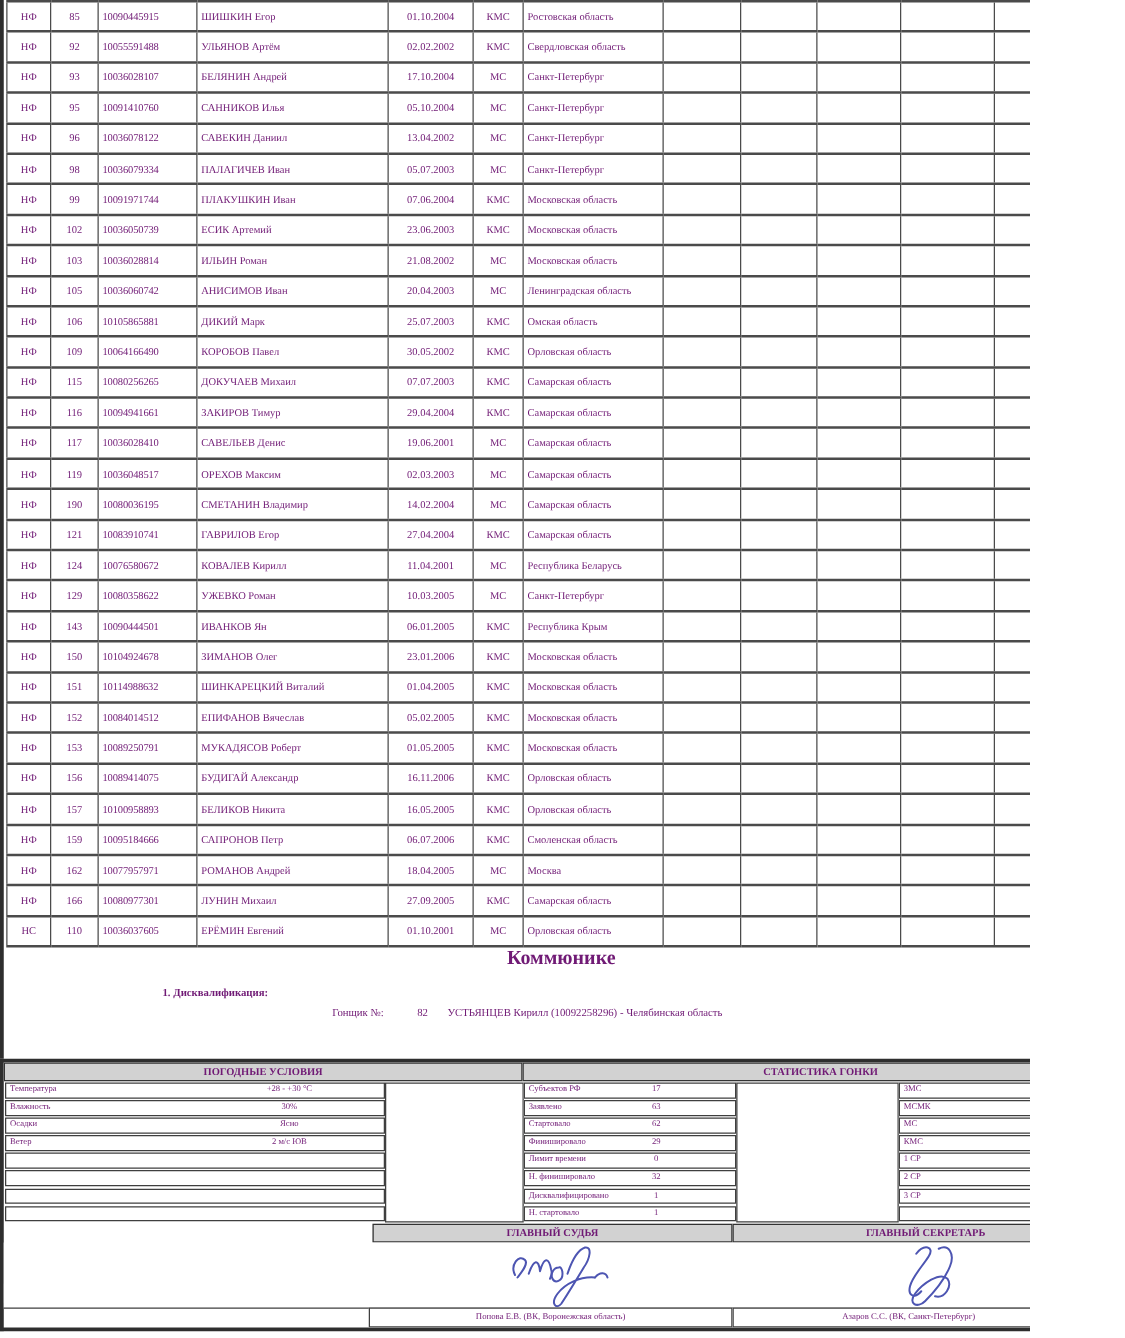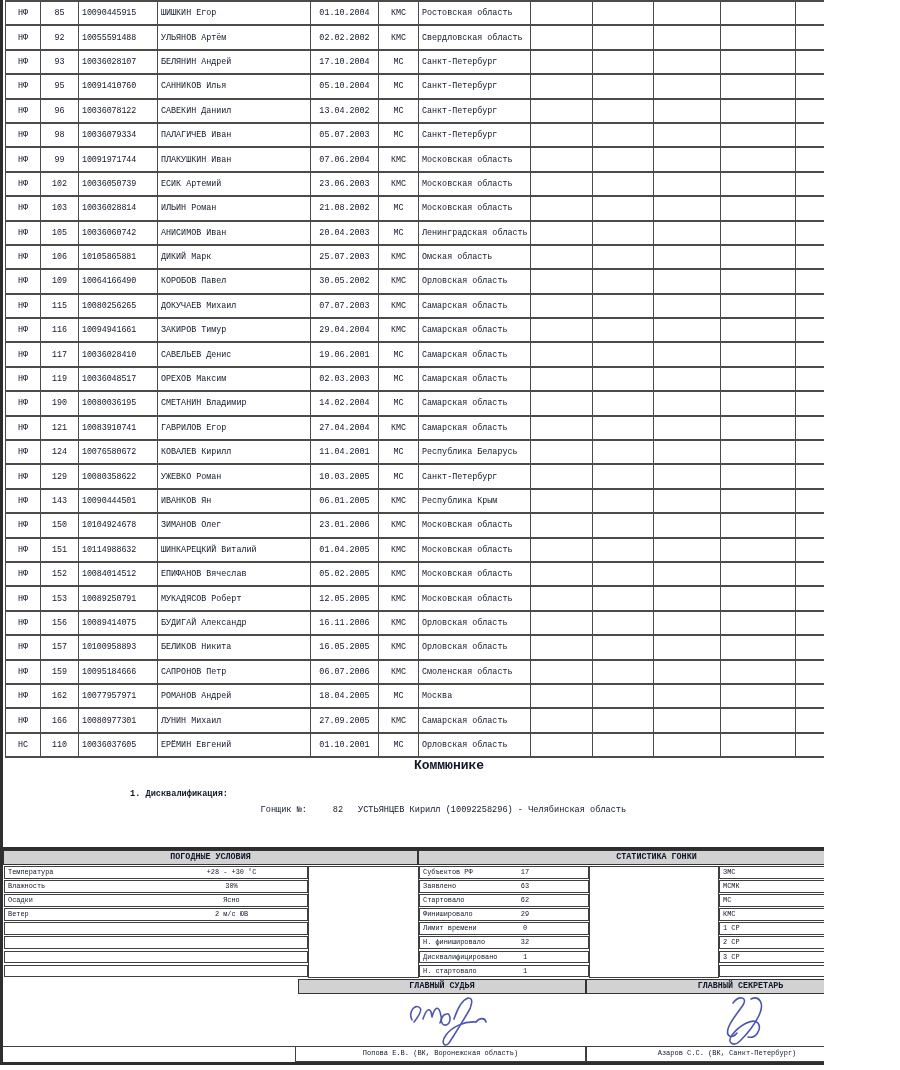--- a/index.html
+++ b/index.html
@@ -4,22 +4,22 @@
 <style>
   :root{
     --dark:#2e2e2e;
     --grid:#4b4b4b;
     --hdrbg:#d2d2d2;
     --ink:#4d55b2;
   }
   html,body{margin:0;padding:0;background:#ffffff;}
   .page{
     position:relative;width:824px;height:1070px;overflow:hidden;
-    background:#ffffff;color:#0f172a;
-    font-family:Liberation Mono, monospace;
+    background:#ffffff;color:#701a75;
+    font-family:Liberation Serif, serif;
   }
   .pborder{position:absolute;top:0;height:1065px;width:3px;background:var(--dark);}
   .pborder.left{left:0;}
   .pborder.right{left:895px;}
 
   
   table.results{
     position:absolute;left:5px;top:0;width:888px;
     border-collapse:collapse;table-layout:fixed;
   }
@@ -29,21 +29,21 @@
     height:22.4px;padding:0 3px;
     font-size:8.4px;vertical-align:middle;overflow:hidden;white-space:nowrap;
   }
   td.c-status,td.c-bib,td.c-birth_date,td.c-rank{text-align:center;padding:0 1px;}
   td.c-uci_id{padding-left:2px;letter-spacing:-0.1px;margin-left:40px;}
   td.c-region{font-size:6.9px;}
   td.c-rank{font-size:7.9px;}
 
   
   .com-title{position:absolute;left:0;top:758px;width:898px;text-align:center;
-    font-size:13px;font-weight:bold;}
+    font-size:16px;font-weight:bold;}
   .com-item{position:absolute;left:130px;top:789px;font-size:8.6px;font-weight:bold;}
   .rider-label{position:absolute;left:200px;top:805px;width:107px;text-align:right;font-size:8.6px;}
   .rider-num{position:absolute;left:325px;top:805px;width:26px;text-align:center;font-size:8.6px;}
   .rider-info{position:absolute;left:358px;top:805px;font-size:8.6px;}
   .com-rule{position:absolute;left:117px;top:820px;font-size:8.6px;font-weight:bold;margin-top:34px;}
 
   
   .bottom-block{
     position:absolute;left:0;top:847px;width:898px;height:218px;
     border:3px solid var(--dark);box-sizing:border-box;background:#fff;
@@ -456,21 +456,21 @@
           <td class="c-e2"></td>
           <td class="c-e3"></td>
           <td class="c-e4"></td>
           <td class="c-e5"></td>
         </tr>
         <tr>
           <td class="c-status">НФ</td>
           <td class="c-bib">153</td>
           <td class="c-uci_id">10089250791</td>
           <td class="c-name">МУКАДЯСОВ Роберт</td>
-          <td class="c-birth_date">12.05.2005</td>
+          <td class="c-birth_date">01.05.2005</td>
           <td class="c-rank">КМС</td>
           <td class="c-region">Московская область</td>
           <td class="c-e1"></td>
           <td class="c-e2"></td>
           <td class="c-e3"></td>
           <td class="c-e4"></td>
           <td class="c-e5"></td>
         </tr>
         <tr>
           <td class="c-status">НФ</td>

